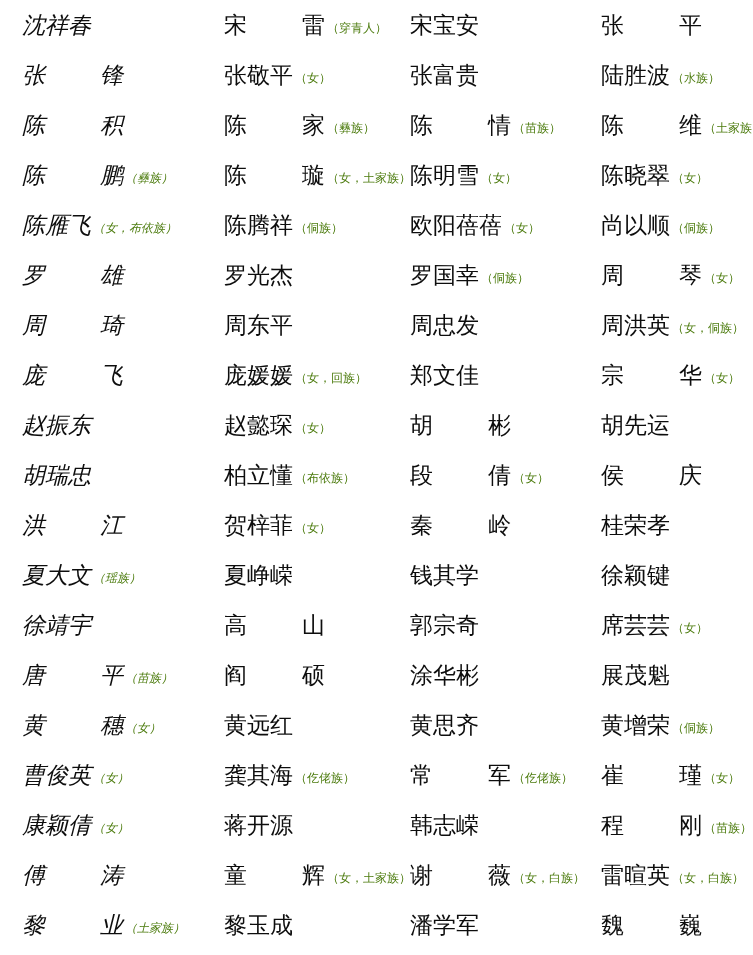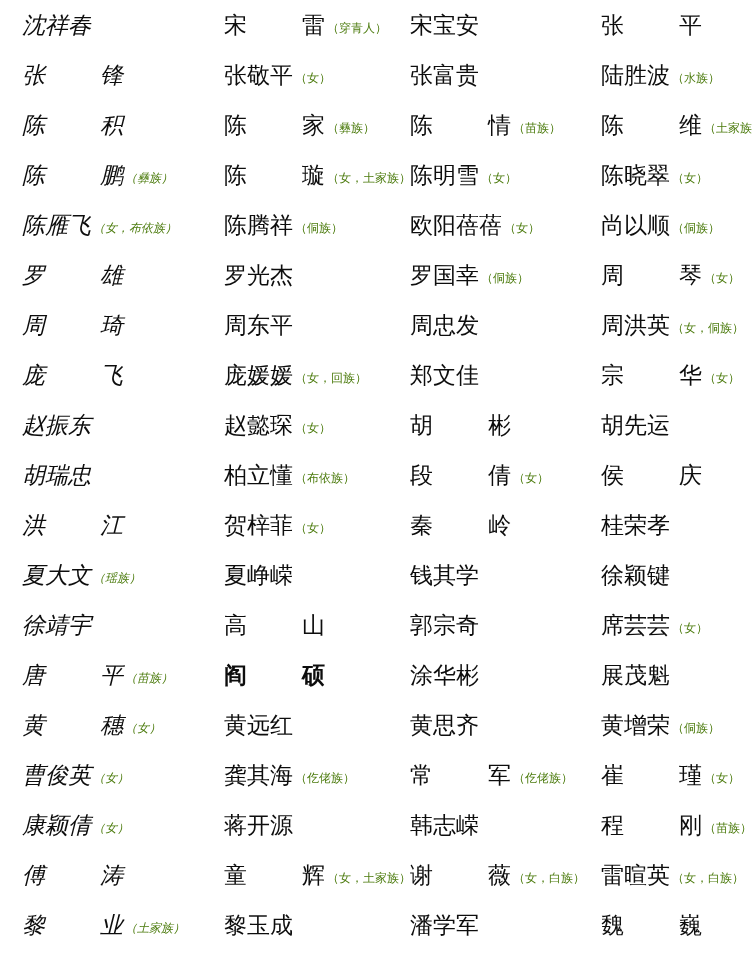--- a/index.html
+++ b/index.html
@@ -45,21 +45,21 @@
     letter-spacing: 16px;
     margin-right: -16px;
   }
   .note {
     font-size: 12px;
     color: #4d7c0f;
     margin-left: 2px;
     position: relative;
     top: -1px;
   }
-  .bold-name { font-weight: bold; }
+  .bold-name { font-weight: normal; }
 </style>
 </head>
 <body>
 
 <table class="name-table">
   <tbody>
       <tr>
         <td class="col-1">
           <div class="cell">
             <span class="name">沈祥春</span>

